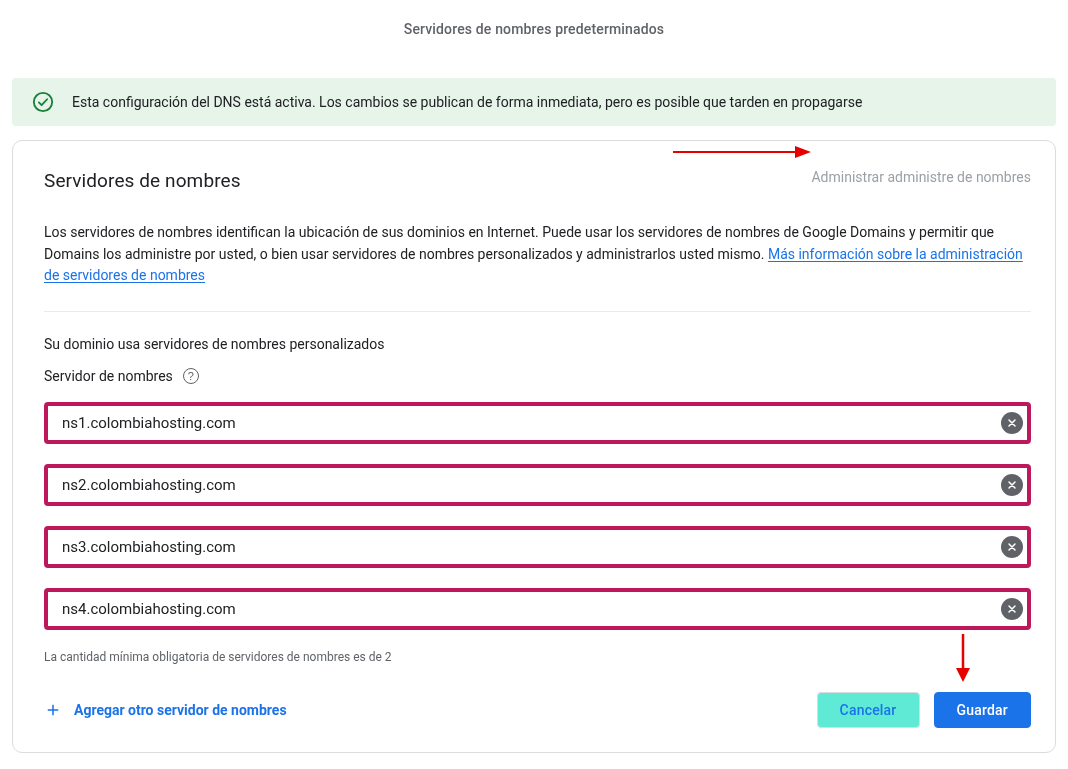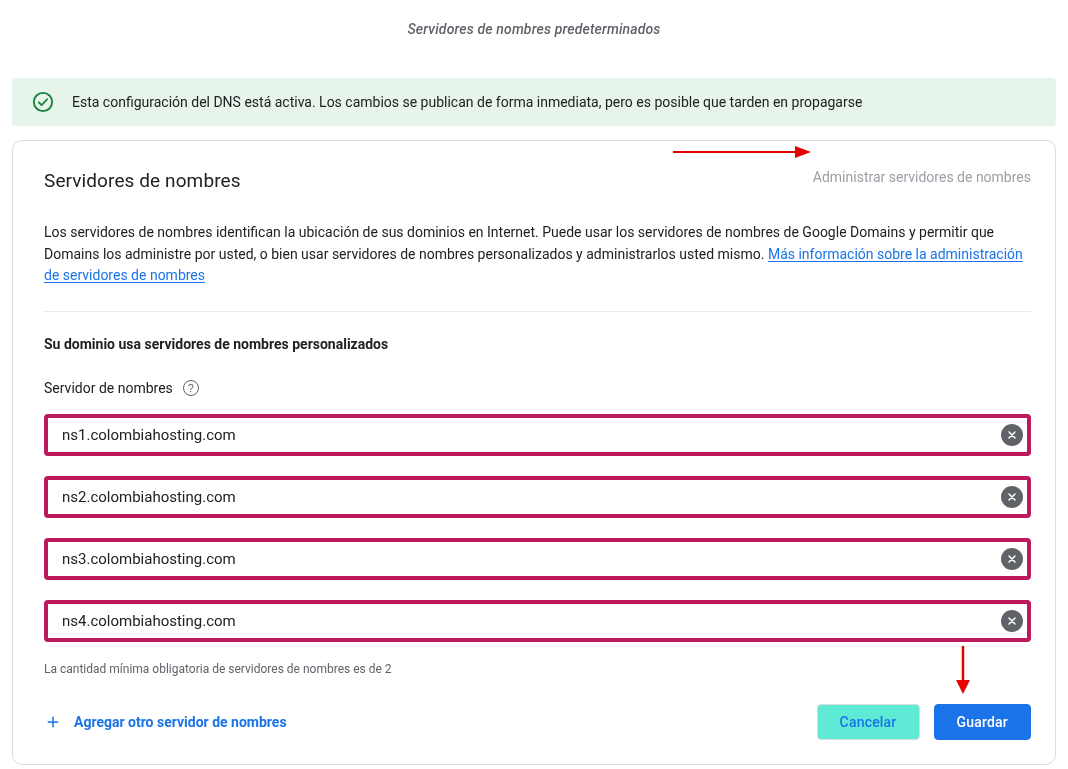--- a/index.html
+++ b/index.html
@@ -11,41 +11,41 @@
     --border:#dadce0;
     --green-bg:#e6f4ea;
     --green:#188038;
     --link:#1a73e8;
     --card-border:#dadce0;
   }
   html,body{margin:0;padding:0;background:#fff;font-family:Roboto,"Helvetica Neue",Arial,sans-serif;color:var(--text);font-size:14px;}
   .page{max-width:1068px;margin:0 auto;padding:0px 12px 20px 12px;box-sizing:border-box;}
 
   
-  .tabs{display:flex;justify-content:center;gap:18px;height:58px;align-items:flex-end;font-style:italic;}
+  .tabs{display:flex;justify-content:center;gap:18px;height:58px;align-items:flex-end;}
   .tab{padding:0 10px 18px 10px;color:var(--muted);font-weight:500;font-size:14px;letter-spacing:.15px;cursor:pointer;border-bottom:3px solid transparent;}
   .tab.active{color:var(--blue);border-bottom:3px solid var(--blue);}
 
   
   .banner{margin-top:20px;display:flex;align-items:center;gap:18px;background:var(--green-bg);border-radius:4px;padding:0 20px;height:48px;box-sizing:border-box;}
   .banner .msg{color:var(--text);font-size:14px;}
   .icon-check{width:22px;height:22px;flex:0 0 22px;}
 
   
   .card{margin-top:14px;border:1px solid var(--card-border);border-radius:10px;padding:28px 24px 24px 31px;}
   .card-header{display:flex;justify-content:space-between;align-items:flex-start;}
   .card-title{font-size:19px;font-weight:400;color:var(--text);letter-spacing:.1px;}
   .manage-link{color:var(--mutedlite);font-size:14px;cursor:pointer;}
 
   .desc{margin-top:30px;color:var(--text);font-size:14px;line-height:1.55;}
   .desc a{color:var(--link);text-decoration:underline;text-underline-offset:2px;}
 
   .divider{border:none;border-top:1px solid #e8eaed;margin:24px 0 24px 0;}
 
-  .sub-title{font-weight:700;font-size:14px;margin-bottom:28px;}
+  .sub-title{font-weight:400;font-size:14px;margin-bottom:16px;}
 
   .field-label-row{display:flex;align-items:center;gap:10px;margin-bottom:18px;}
   .field-label{font-size:14px;color:var(--text);}
   .help-icon{width:16px;height:16px;border:1.5px solid var(--muted);border-radius:50%;display:inline-flex;align-items:center;justify-content:center;font-size:11px;color:var(--muted);box-sizing:border-box;font-family:Arial;line-height:1;}
 
   .ns-list{display:flex;flex-direction:column;gap:20px;}
   .ns-row{position:relative;}
   .ns-input{width:100%;box-sizing:border-box;height:42px;border:4px solid #be185d;border-radius:4px;padding:0 44px 0 14px;font-size:15px;color:var(--text);outline:none;font-family:inherit;}
   .clear-btn{position:absolute;right:8px;top:50%;transform:translateY(-50%);width:22px;height:22px;border:none;background:#5f6368;border-radius:50%;display:flex;align-items:center;justify-content:center;cursor:pointer;padding:0;}
   .clear-btn svg{width:12px;height:12px;display:block;}
@@ -88,21 +88,21 @@
 
     <div class="arrow" style="left:660px;top:2px;">
       <svg width="140" height="18">
           <line x1="0" y1="9" x2="122" y2="9" stroke="#e60000" stroke-width="2"></line>
           <polygon points="122,3 138,9 122,15" fill="#e60000"></polygon>
         </svg>
     </div>
 
     <div class="card-header">
       <div class="card-title">Servidores de nombres</div>
-      <div class="manage-link">Administrar servidores de nombres</div>
+      <div class="manage-link">Administrar administre de nombres</div>
     </div>
 
     <div class="desc">
       <span>Los servidores de nombres identifican la ubicación de sus dominios en Internet. Puede usar los servidores de nombres de Google Domains y permitir que Domains los administre por usted, o bien usar servidores de nombres personalizados y administrarlos usted mismo. </span><a href="#">Más información sobre la administración de servidores de nombres</a>
     </div>
 
     <hr class="divider">
 
     <div class="sub-title">Su dominio usa servidores de nombres personalizados</div>
 

